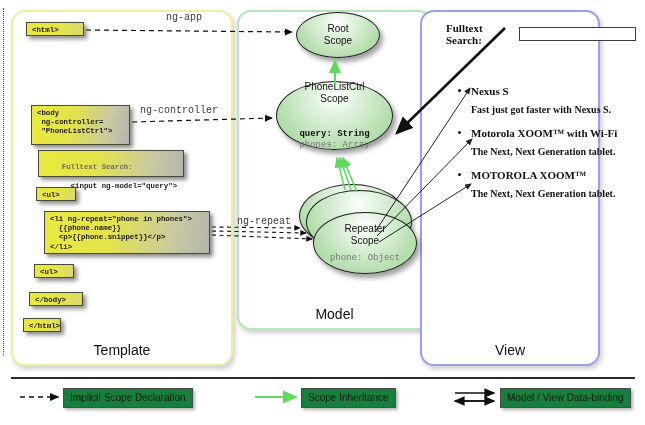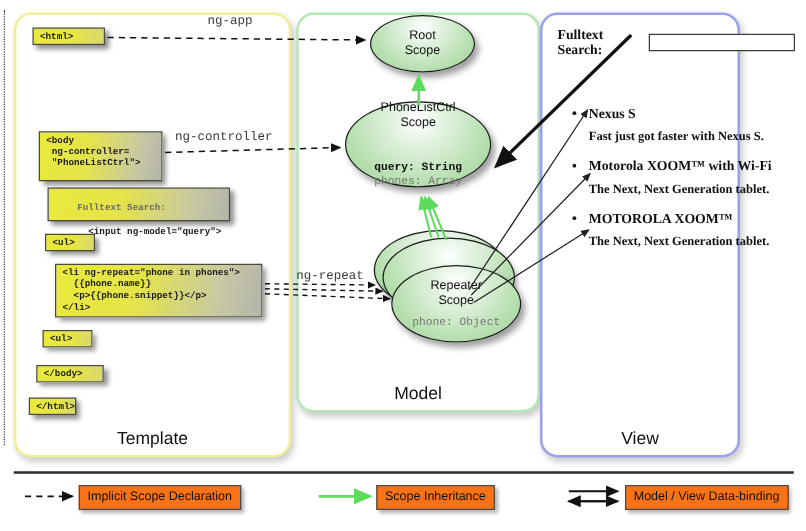--- a/index.html
+++ b/index.html
@@ -47,21 +47,21 @@
   .panel {
     position: absolute;
     background: #ffffff;
     box-sizing: border-box;
     z-index: 3;
     box-shadow: 2px 3px 5px rgba(0,0,0,0.20);
     border-radius: 14px;
   }
   .panel-template { left: 11px;  top: 10px; width: 222px; height: 356px; border: 2px solid #efef9a; }
   .panel-model    { left: 237px; top: 10px; width: 195px; height: 320px; border: 2px solid #b7e6b7; }
-  .panel-view     { left: 432px; top: 10px; width: 160px; height: 356px; border: 2px solid #9aa0ea; }
+  .panel-view     { left: 420px; top: 10px; width: 180px; height: 356px; border: 2px solid #9aa0ea; }
 
   .panel-label {
     position: absolute;
     bottom: 6px;
     left: 0; right: 0;
     text-align: center;
     font-size: 14px;
     color: #111;
     font-family: "Liberation Sans", sans-serif;
   }
@@ -203,21 +203,21 @@
   .legend-rule {
     position: absolute;
     left: 11px; top: 377px;
     width: 624px; height: 0;
     border-top: 2px solid #2b2b2b;
     z-index: 19;
   }
   .legend-chip {
     position: absolute;
     border: 1.4px solid #4b4b4b;
-    background: #f97316;
+    background: #15803d;
     color: #111;
     font-family: "Liberation Sans", sans-serif;
     font-size: 10px;
     line-height: 14px;
     padding: 2px 6px;
     box-shadow: 2px 2px 3px rgba(0,0,0,0.30);
     white-space: nowrap;
     box-sizing: border-box;
   }
 </style>

